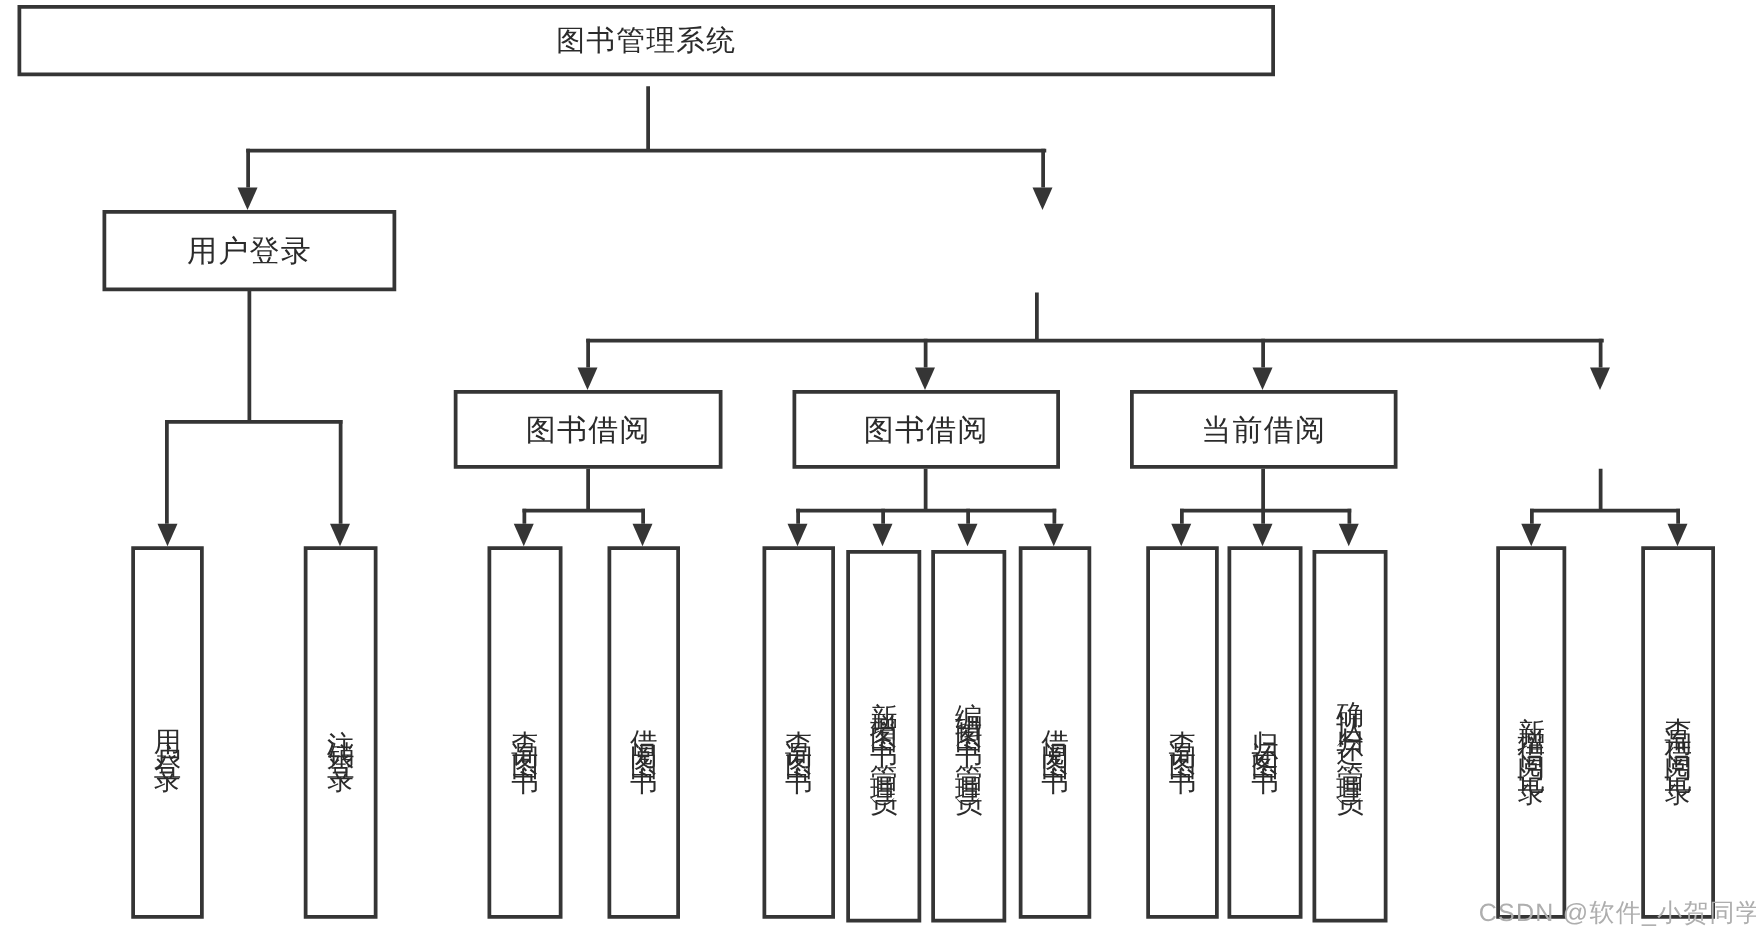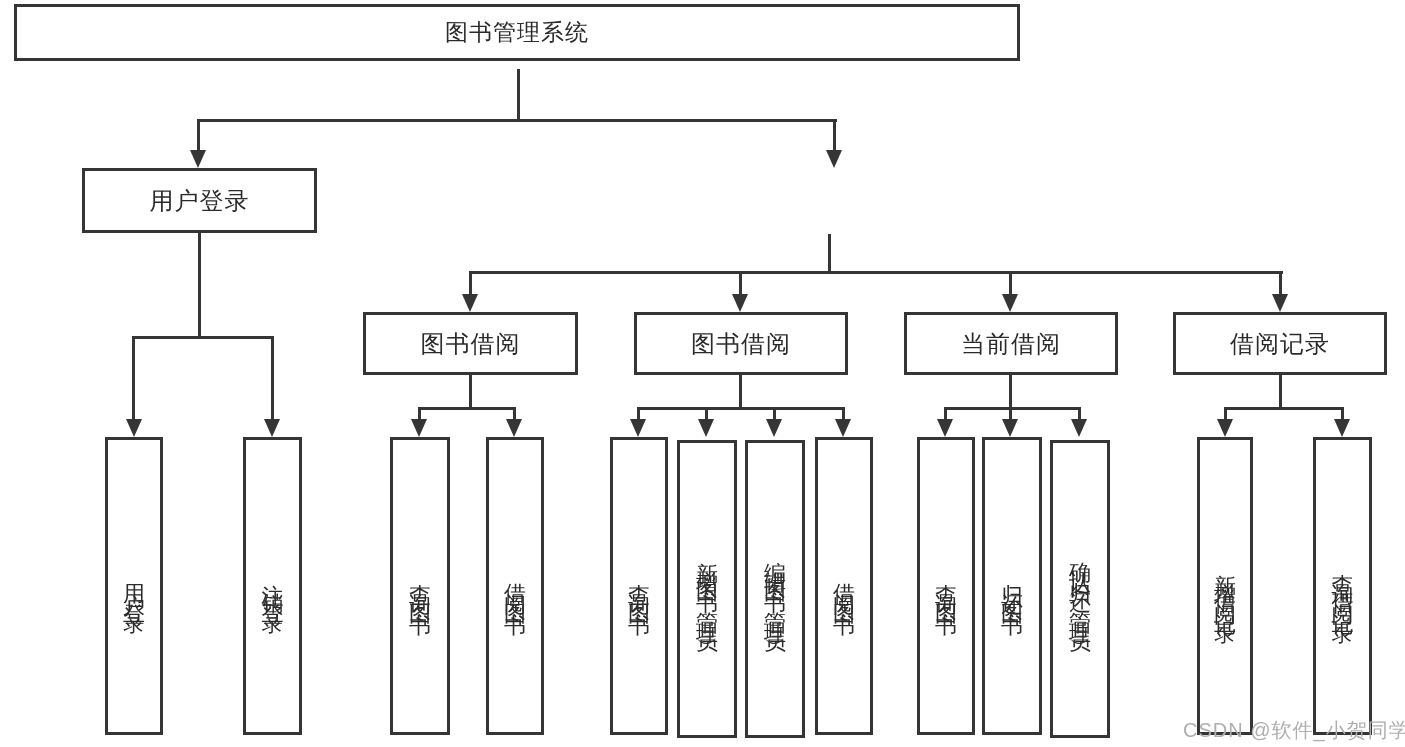--- a/index.html
+++ b/index.html
@@ -34,21 +34,20 @@
 
 <div class="canvas">
 
   <div class="box l1" style="left:14px;top:4px;width:1006px;height:57px">图书管理系统</div>
 
   <div class="box h" style="left:82px;top:168px;width:235px;height:65px">用户登录</div>
 
   <div class="box h" style="left:363px;top:312px;width:215px;height:63px">图书借阅</div>
   <div class="box h" style="left:904px;top:312px;width:214px;height:63px">当前借阅</div>
   <div class="box h" style="left:634px;top:312px;width:214px;height:63px">图书借阅</div>
-  <div class="box h" style="left:1173px;top:312px;width:214px;height:63px">借阅记录</div>
 
   <div class="box vbox" style="left:105px;top:437px;width:58px;height:298px">用户登录</div>
   <div class="box vbox" style="left:243px;top:437px;width:59px;height:298px">注销登录</div>
 
   <div class="box vbox" style="left:390px;top:437px;width:60px;height:298px">查询图书</div>
   <div class="box vbox" style="left:486px;top:437px;width:58px;height:298px">借阅图书</div>
 
   <div class="box vbox" style="left:610px;top:437px;width:58px;height:298px">查询图书</div>
   <div class="box vbox" style="left:677px;top:440px;width:60px;height:298px">新增图书（管理员）</div>
   <div class="box vbox" style="left:745px;top:440px;width:60px;height:298px">编辑图书（管理员）</div>

